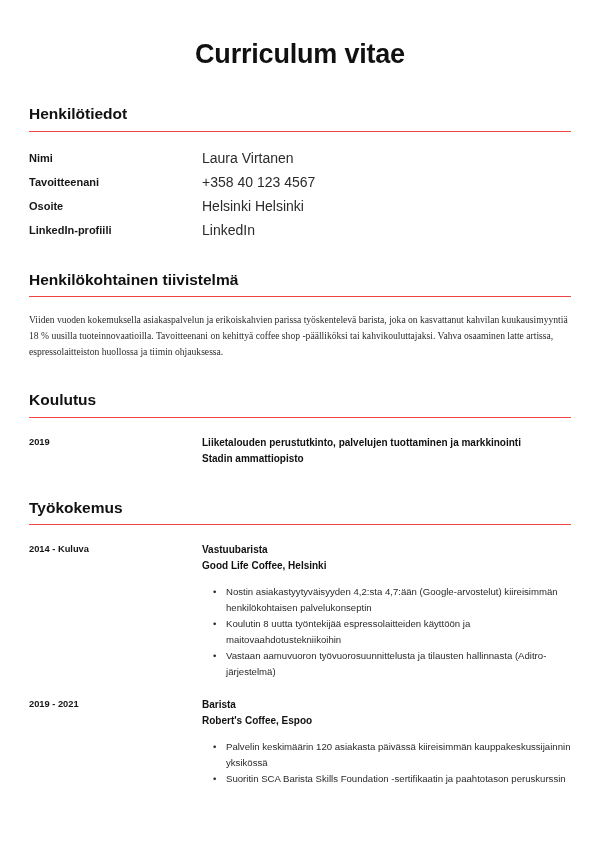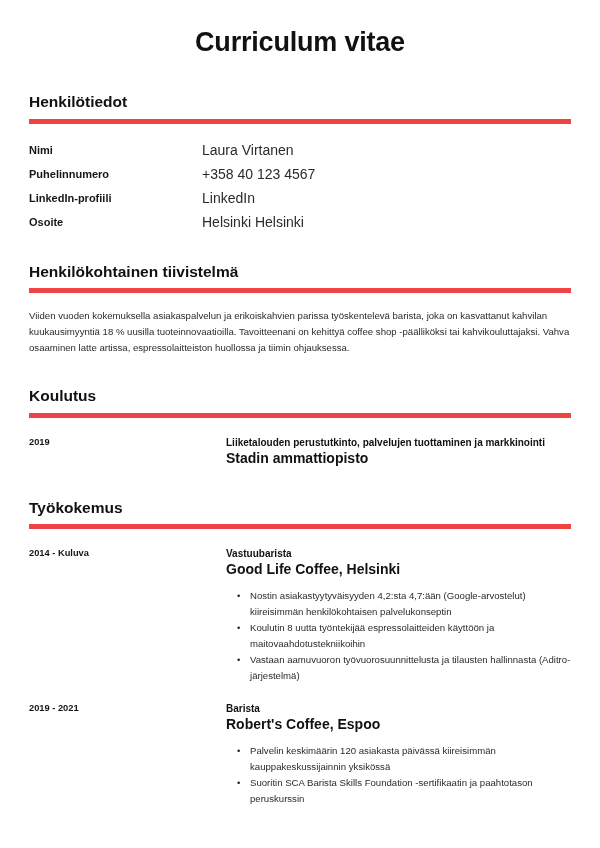--- a/index.html
+++ b/index.html
@@ -13,21 +13,21 @@
     font-family: "Liberation Sans", sans-serif;
     color: #1a1a1a;
     -webkit-font-smoothing: antialiased;
   }
   .page {
     position: relative;
     width: 600px;
     height: 848px;
     background: #ffffff;
     box-sizing: border-box;
-    padding: 0 29px;
+    padding: 12px 29px;
     overflow: hidden;
   }
 
   
   .doc-title {
     margin: 0;
     padding-top: 27px;
     text-align: center;
     font-size: 27px;
     font-weight: bold;
@@ -39,21 +39,21 @@
   
   .section {
     margin-top: 0;
   }
   .section-heading {
     font-size: 15.5px;
     font-weight: bold;
     color: #111111;
     line-height: 1.2;
     padding-bottom: 7px;
-    border-bottom: 5px solid #ef4444;
+    border-bottom: 1px solid #ef4444;
     margin: 0;
   }
 
   .sec-personal   { margin-top: 35px; }
   .sec-summary    { margin-top: 29px; }
   .sec-education  { margin-top: 31px; }
   .sec-experience { margin-top: 33px; }
 
   
   .info-table {
@@ -81,28 +81,28 @@
     text-align: left;
   }
 
   
   .summary-text {
     margin: 15px 0 0 0;
     font-size: 9.6px;
     line-height: 16px;
     color: #2b2b2b;
     text-align: left;
+    font-family: Liberation Serif, serif;
   }
 
   
   .entry {
     display: flex;
     align-items: flex-start;
     margin-top: 17px;
-    gap: 24px;
   }
   .entry-date {
     width: 173px;
     flex: 0 0 173px;
     font-size: 9.3px;
     font-weight: bold;
     color: #161616;
     line-height: 15px;
     padding-top: 0;
     white-space: nowrap;
@@ -111,21 +111,21 @@
     flex: 1 1 auto;
     min-width: 0;
   }
   .entry-title {
     font-size: 10px;
     font-weight: bold;
     color: #111111;
     line-height: 15px;
   }
   .entry-subtitle {
-    font-size: 14px;
+    font-size: 10px;
     font-weight: bold;
     color: #111111;
     line-height: 15px;
     margin-top: 1px;
   }
   .bullets {
     margin: 11px 0 0 0;
     padding: 0 0 0 24px;
     list-style: none;
   }
@@ -156,30 +156,30 @@
 
   <div class="section sec-personal">
     <div class="section-heading">Henkilötiedot</div>
     <table class="info-table">
       <tbody>
           <tr>
             <td class="info-label">Nimi</td>
             <td class="info-value">Laura Virtanen</td>
           </tr>
           <tr>
-            <td class="info-label">Puhelinnumero</td>
+            <td class="info-label">Tavoitteenani</td>
             <td class="info-value">+358 40 123 4567</td>
+          </tr>
+          <tr>
+            <td class="info-label">Osoite</td>
+            <td class="info-value">Helsinki Helsinki</td>
           </tr>
           <tr>
             <td class="info-label">LinkedIn-profiili</td>
             <td class="info-value">LinkedIn</td>
-          </tr>
-          <tr>
-            <td class="info-label">Osoite</td>
-            <td class="info-value">Helsinki Helsinki</td>
           </tr>
         </tbody>
     </table>
   </div>
 
   <div class="section sec-summary">
     <div class="section-heading">Henkilökohtainen tiivistelmä</div>
     <p class="summary-text">Viiden vuoden kokemuksella asiakaspalvelun ja erikoiskahvien parissa työskentelevä barista, joka on kasvattanut kahvilan kuukausimyyntiä 18 % uusilla tuoteinnovaatioilla. Tavoitteenani on kehittyä coffee shop -päälliköksi tai kahvikouluttajaksi. Vahva osaaminen latte artissa, espressolaitteiston huollossa ja tiimin ohjauksessa.</p>
   </div>
 

